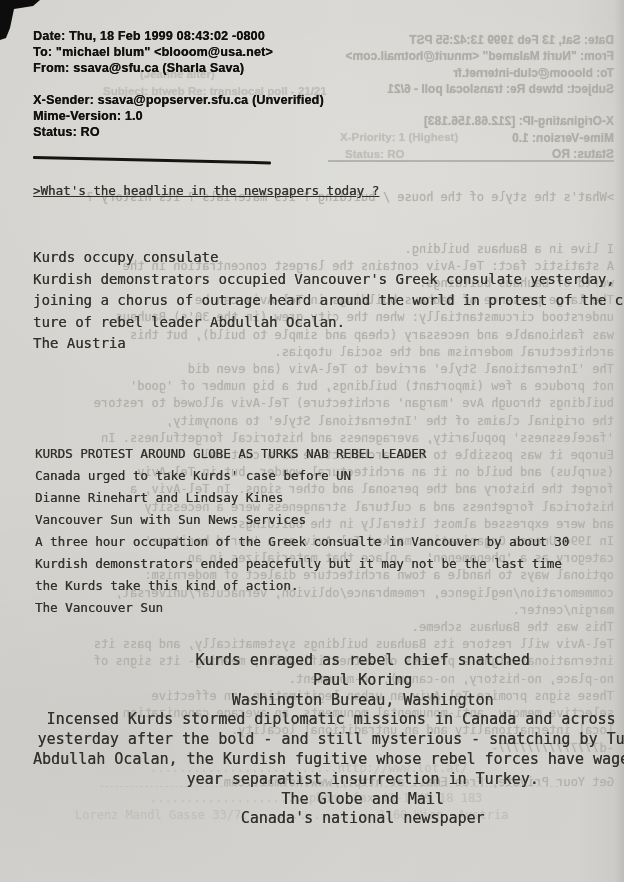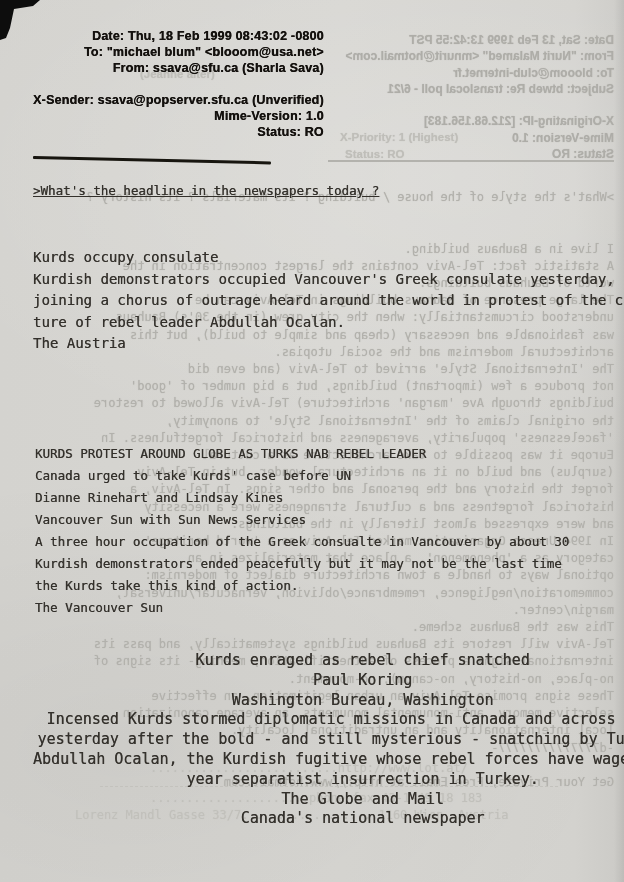--- a/index.html
+++ b/index.html
@@ -32,21 +32,21 @@
   .ghost-normal{position:absolute;inset:0;}
   .gfrag{position:absolute;font:bold 11.5px "Liberation Sans", sans-serif;
     color:#bfbeb9;white-space:pre;text-shadow:0 0 1px #c4c3be;}
   .gfoot{position:absolute;font:12px "DejaVu Sans Mono", monospace;
     color:#c1c0bb;white-space:pre;text-shadow:0 0 1px #c6c5c0;}
   .gfoot-rule{position:absolute;left:100px;top:786px;width:458px;border-top:1px dashed #c3c2bd;}
 
   
   .hdr{position:absolute;left:33px;top:28px;
     font:bold 12.5px/16px "Liberation Sans", sans-serif;color:#14110e;
-    letter-spacing:.2px;white-space:pre;text-shadow:.3px 0 0 #14110e;text-align:right;}
+    letter-spacing:.2px;white-space:pre;text-shadow:.3px 0 0 #14110e;}
   .rule{position:absolute;left:33px;top:156px;width:238px;height:3px;background:#17150f;
     transform:rotate(1.3deg);transform-origin:left center;border-radius:1px;}
   .mono{font-family:"DejaVu Sans Mono", monospace;color:#33302b;white-space:pre;
     text-shadow:.3px 0 0 rgba(51,48,43,.75);}
   .quote{position:absolute;left:33px;top:183px;font-size:12.5px;text-decoration:underline;}
   .art1{position:absolute;left:33px;top:247px;font-size:14px;line-height:21.6px;}
   .art2{position:absolute;left:35px;top:443px;font-size:12.5px;line-height:22px;}
   .art3{position:absolute;left:33px;top:651px;font-size:15px;line-height:19.8px;text-align:center;}
 </style>
 </head>
@@ -55,20 +55,21 @@
 <div class="page">
 
   <div class="ghost-mirror">
     <div class="ghost-hdr"><div>Date: Sat, 13 Feb 1999 13:42:55 PST</div><div>From: "Nurit Malamed" &lt;mnurit@hotmail.com&gt;</div><div>To: blooom@club-internet.fr</div><div>Subject: btweb Re: translocal poll - 6/21</div><div>&nbsp;</div><div>X-Originating-IP: [212.68.156.183]</div><div>Mime-Version: 1.0</div><div>Status: RO</div></div>
     <div class="ghost-rule"></div>
     <div class="ghost-body"><div>&gt;What's the style of the house / building ? its materials ? its history ?</div><div>&nbsp;</div><div>&nbsp;</div><div>I live in a Bauhaus building.</div><div>A statistic fact: Tel-Aviv contains the largest concentration in the</div><div>world of Bauhaus buildings.</div><div>The large presence of Bauhaus buildings in Tel-Aviv can be</div><div>understood circumstantially: when the city grew (in the 30's) Bauhaus</div><div>was fashionable and necessary (cheap and simple to build), but this</div><div>architectural modernism and the social utopias.</div><div>The 'International Style' arrived to Tel-Aviv (and even did</div><div>not produce a few (important) buildings, but a big number of 'good'</div><div>buildings through Ave 'margan' architecture) Tel-Aviv allowed to restore</div><div>the original claims of the 'International Style' to anonymity,</div><div>'facelessness' popularity, averageness and historical forgetfulness. In</div><div>Europe it was possible to take architecture as a cultural</div><div>(surplus) and build on it an architectural wonder, but in Tel-Aviv</div><div>forget the history and the personal and other signs. In Tel-Aviv, a</div><div>historical forgetness and a cultural strangeness were a necessity</div><div>and were expressed almost literally in the buildings.</div><div>In 1994 Unesco Organisation marked Tel-Aviv as a 'world heritage'</div><div>category as a 'phenomenon', a place that materializes in an</div><div>optional ways to handle a town architecture dialect of modernism:</div><div>commemoration/negligence, remembrance/oblivion, vernacular/universal,</div><div>margin/center.</div><div>This was the Bauhaus scheme.</div><div>Tel-Aviv will restore its Bauhaus buildings systematically, and pass its</div><div>international signs a process of authentification, meaning- its signs of</div><div>no-place, no-history, no-canon), no-monument.</div><div>These signs promise Tel-Aviv an urban legitimation, an effective</div><div>selective memory, anti-monumental monuments, an average canonization</div><div>local internationality and an untraditional locality.</div><div>-d77777777777777-</div><div>&nbsp;</div><div>Get Your Private, Free Email at http://www.hotmail.com</div></div>
   </div>
 
   <div class="ghost-normal">
     <div class="gfrag" style="left:140px;top:68px">(Jeanne alter)</div>
+    <div class="gfrag" style="left:103px;top:85px">Subject: btweb Re: translocal poll - 21/21</div>
     <div class="gfrag" style="left:340px;top:131px">X-Priority: 1 (Highest)</div>
     <div class="gfrag" style="left:345px;top:148px">Status: RO</div>
     <div class="gfoot" style="left:150px;top:761px">..........................http://www.lot.at/</div>
     <div class="gfoot-rule"></div>
     <div class="gfoot" style="left:150px;top:791px">......................phone fax 43-1-49 18 183</div>
     <div class="gfoot" style="left:75px;top:808px">Lorenz Mandl Gasse 33/7...................1160 Wien, Austria</div>
   </div>
 
   <div class="hdr"><div>Date: Thu, 18 Feb 1999 08:43:02 -0800</div><div>To: "michael blum" &lt;blooom@usa.net&gt;</div><div>From: ssava@sfu.ca (Sharla Sava)</div><div>&nbsp;</div><div>X-Sender: ssava@popserver.sfu.ca (Unverified)</div><div>Mime-Version: 1.0</div><div>Status: RO</div></div>
 

